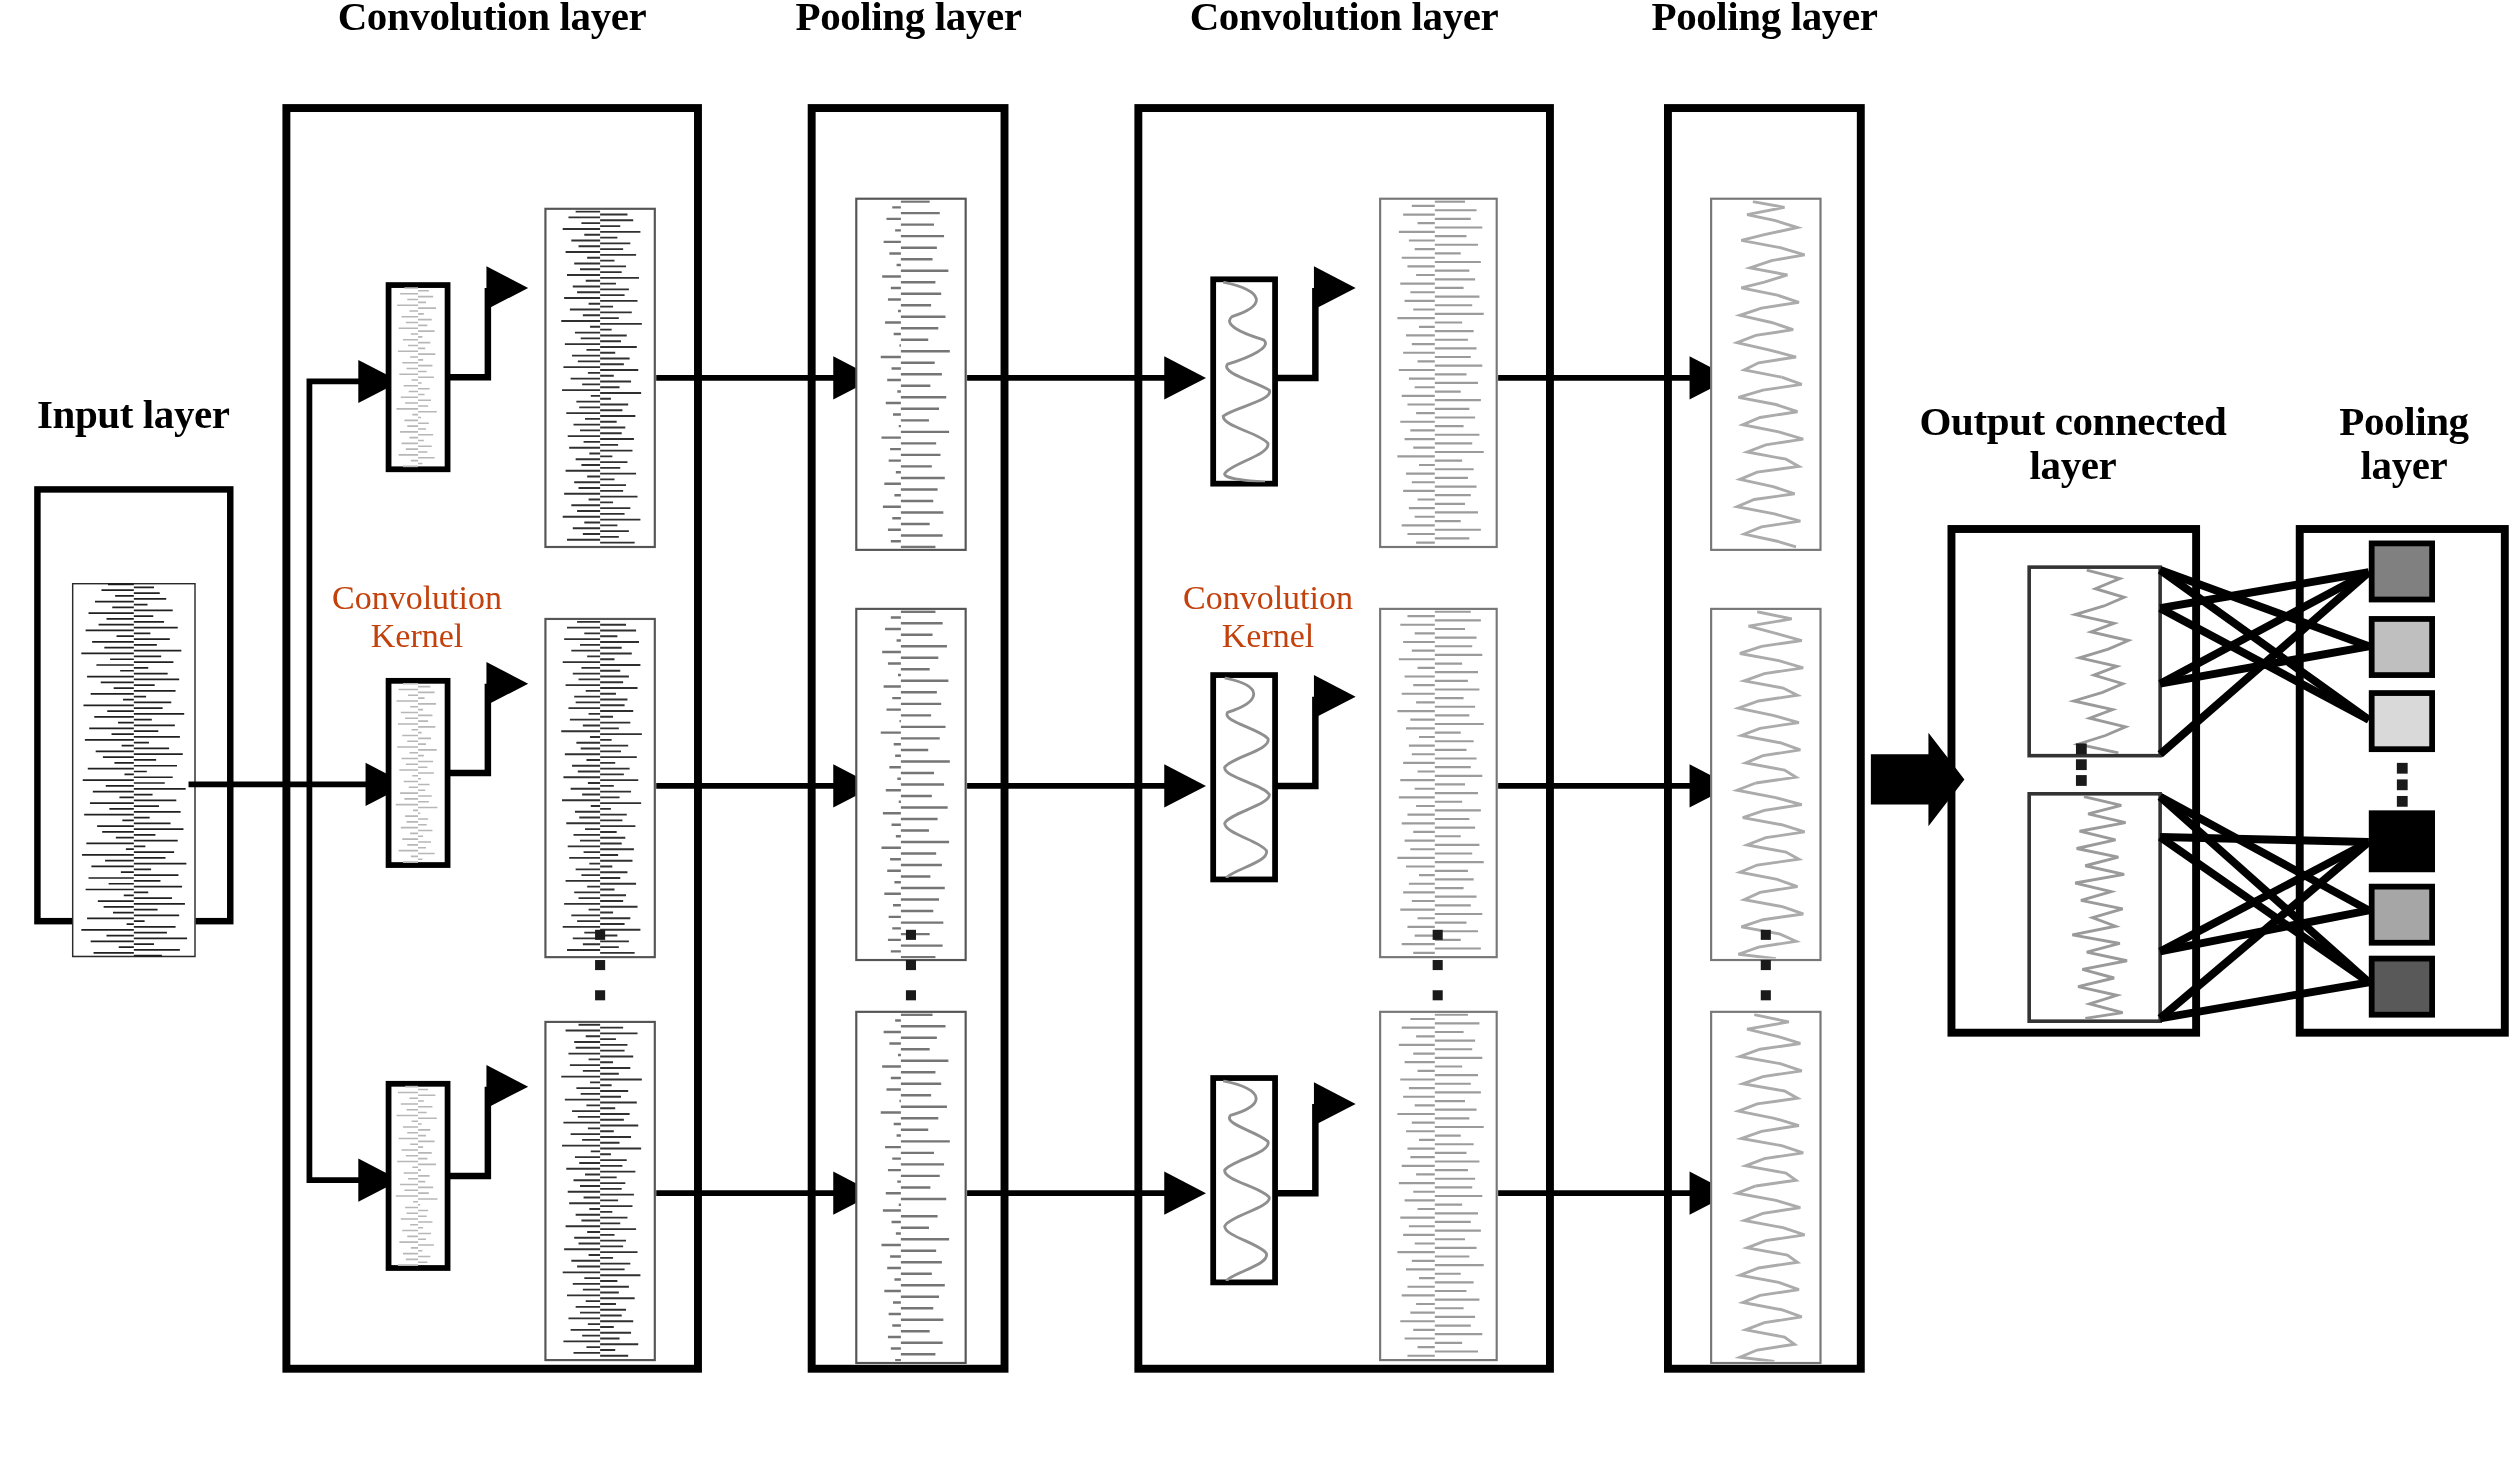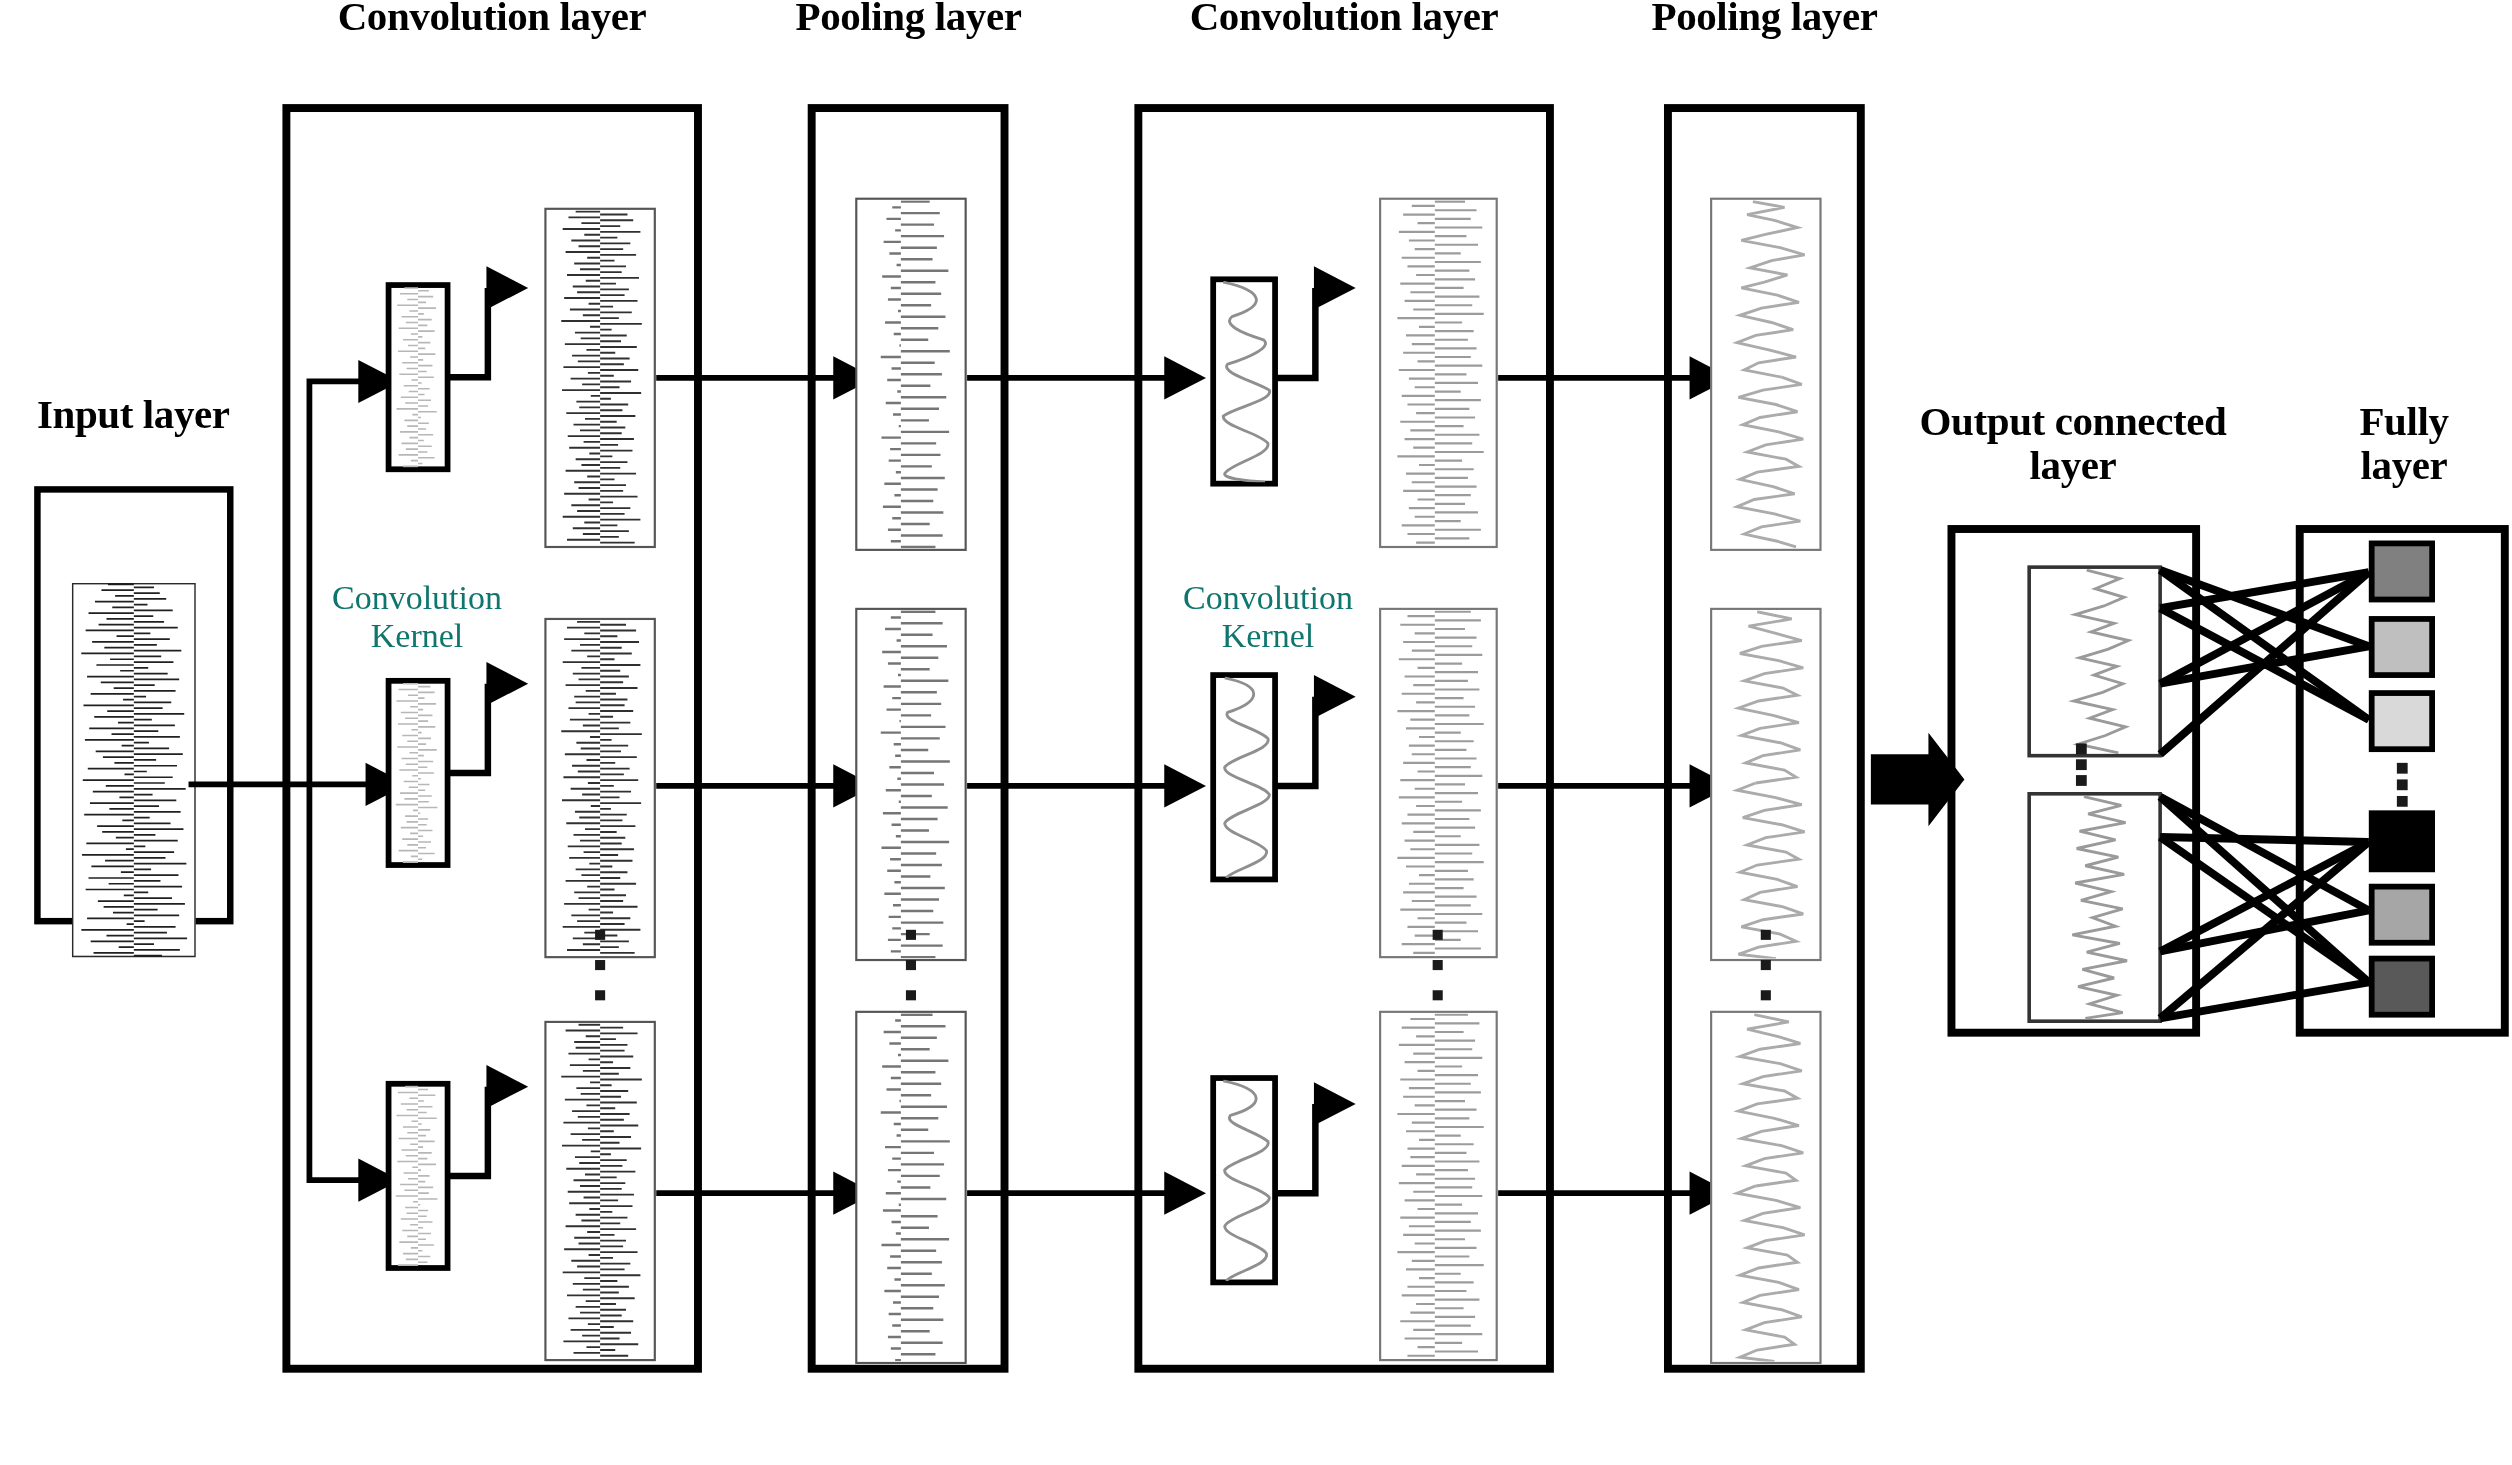--- a/index.html
+++ b/index.html
@@ -21,21 +21,21 @@
     white-space:pre-line;
     letter-spacing:-0.4px;
   }
   .hdr.big{font-size:41px;}
   .hdr.med{font-size:41px;}
   .kern{
     position:absolute;
     font-family:"Liberation Serif","DejaVu Serif",serif;
     font-weight:normal;
     font-size:34px;
-    color:#0f766e;
+    color:#c2410c;
     text-align:center;
     line-height:1.12;
     white-space:pre-line;
   }
 </style>
 </head>
 <body>
 
 <div id="root">
 
@@ -45,21 +45,21 @@
 
   <div class="hdr big" style="left:1138px;top:-5.8px;width:412px;">Convolution layer</div>
 
   <div class="hdr big" style="left:1642px;top:-5.8px;width:245px;">Pooling layer</div>
 
   <div class="hdr big" style="left:-7.2px;top:392px;width:281px;">Input layer</div>
 
   <div class="hdr med" style="left:1893px;top:399px;width:360px;">Output connected
 layer</div>
 
-  <div class="hdr med" style="left:2296px;top:399px;width:216px;">Fully
+  <div class="hdr med" style="left:2296px;top:399px;width:216px;">Pooling
 layer</div>
 
   <div class="kern" style="left:309px;top:579px;width:216px;">Convolution
 Kernel</div>
 
   <div class="kern" style="left:1160px;top:579px;width:216px;">Convolution
 Kernel</div>
 
   <svg id="scene" viewBox="0 0 3491 2037" xmlns="http://www.w3.org/2000/svg">
     <defs>

